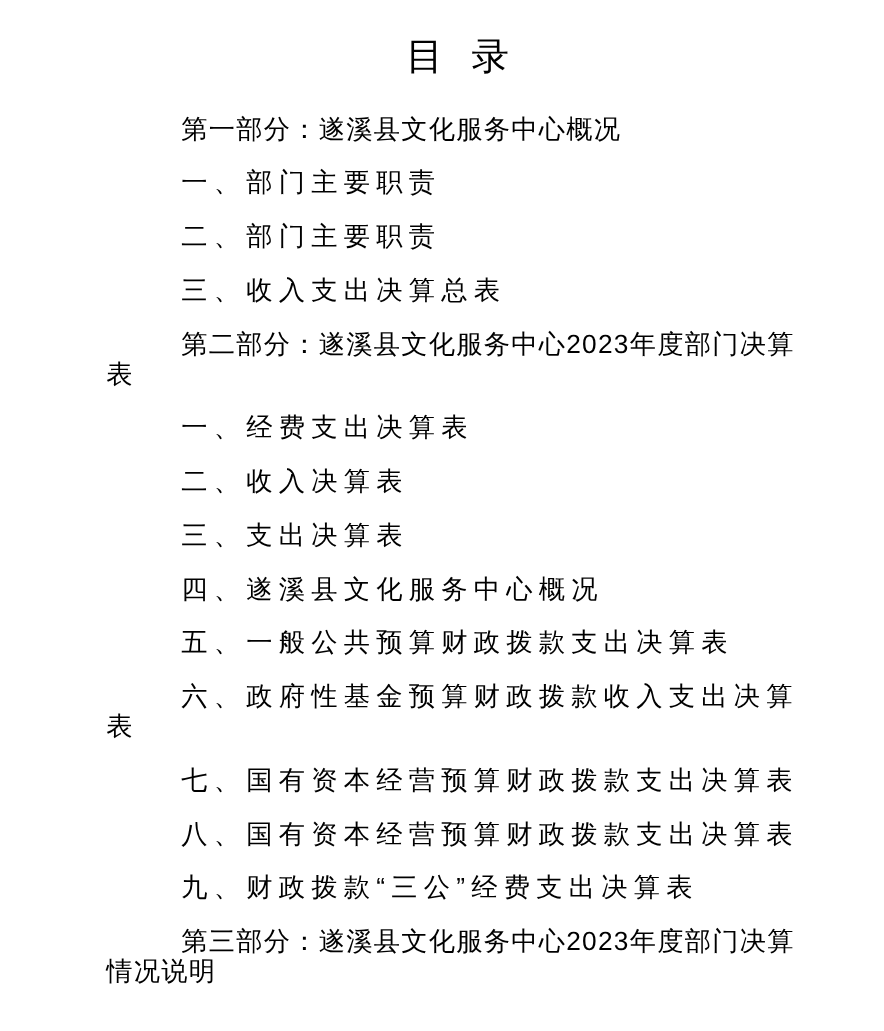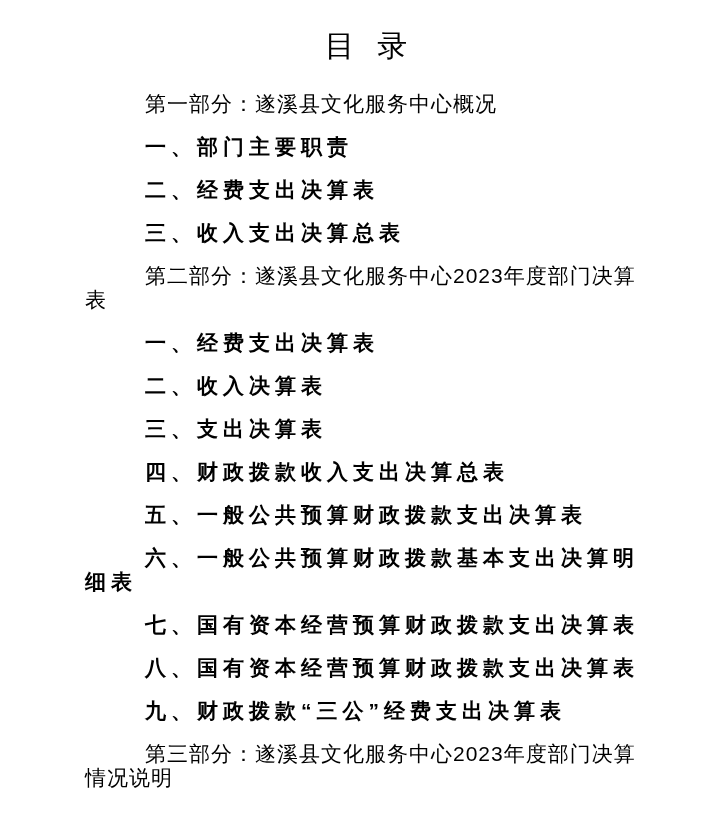--- a/index.html
+++ b/index.html
@@ -31,45 +31,45 @@
   .toc-list {
     margin: 0;
     padding: 0;
   }
   .toc-item {
     margin: 0 0 19px 0;
     font-size: 21px;
     line-height: 24px;
     letter-spacing: 5px;
     text-indent: 60px;
-    font-weight: 700;
+    font-weight: 400;
     color: #000000;
   }
   .toc-item.bold {
     font-weight: 400;
     letter-spacing: 1px;
   }
 </style>
 </head>
 <body>
 
 <div class="page">
   <h1 class="doc-title">目 录</h1>
 
   <div class="toc-list">
 
   <p class="toc-item bold">第一部分：遂溪县文化服务中心概况</p>
       <p class="toc-item">一、部门主要职责</p>
-      <p class="toc-item">二、经费支出决算表</p>
+      <p class="toc-item">二、部门主要职责</p>
       <p class="toc-item">三、收入支出决算总表</p>
       <p class="toc-item bold">第二部分：遂溪县文化服务中心2023年度部门决算表</p>
       <p class="toc-item">一、经费支出决算表</p>
       <p class="toc-item">二、收入决算表</p>
       <p class="toc-item">三、支出决算表</p>
-      <p class="toc-item">四、财政拨款收入支出决算总表</p>
+      <p class="toc-item">四、遂溪县文化服务中心概况</p>
       <p class="toc-item">五、一般公共预算财政拨款支出决算表</p>
-      <p class="toc-item">六、一般公共预算财政拨款基本支出决算明细表</p>
+      <p class="toc-item">六、政府性基金预算财政拨款收入支出决算表</p>
       <p class="toc-item">七、国有资本经营预算财政拨款支出决算表</p>
       <p class="toc-item">八、国有资本经营预算财政拨款支出决算表</p>
       <p class="toc-item">九、财政拨款“三公”经费支出决算表</p>
       <p class="toc-item bold">第三部分：遂溪县文化服务中心2023年度部门决算情况说明</p>
     </div>
 </div>
 
 </body></html>

